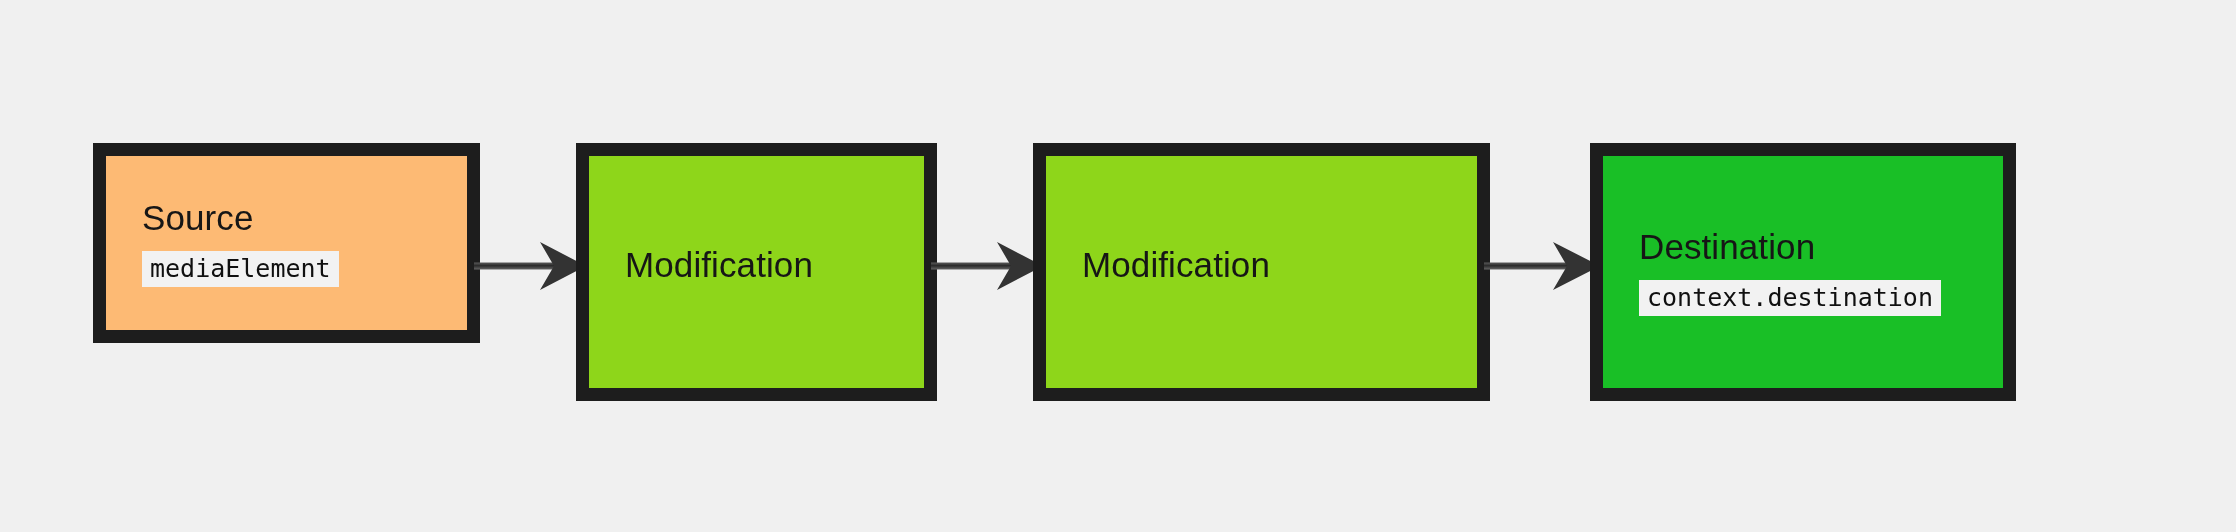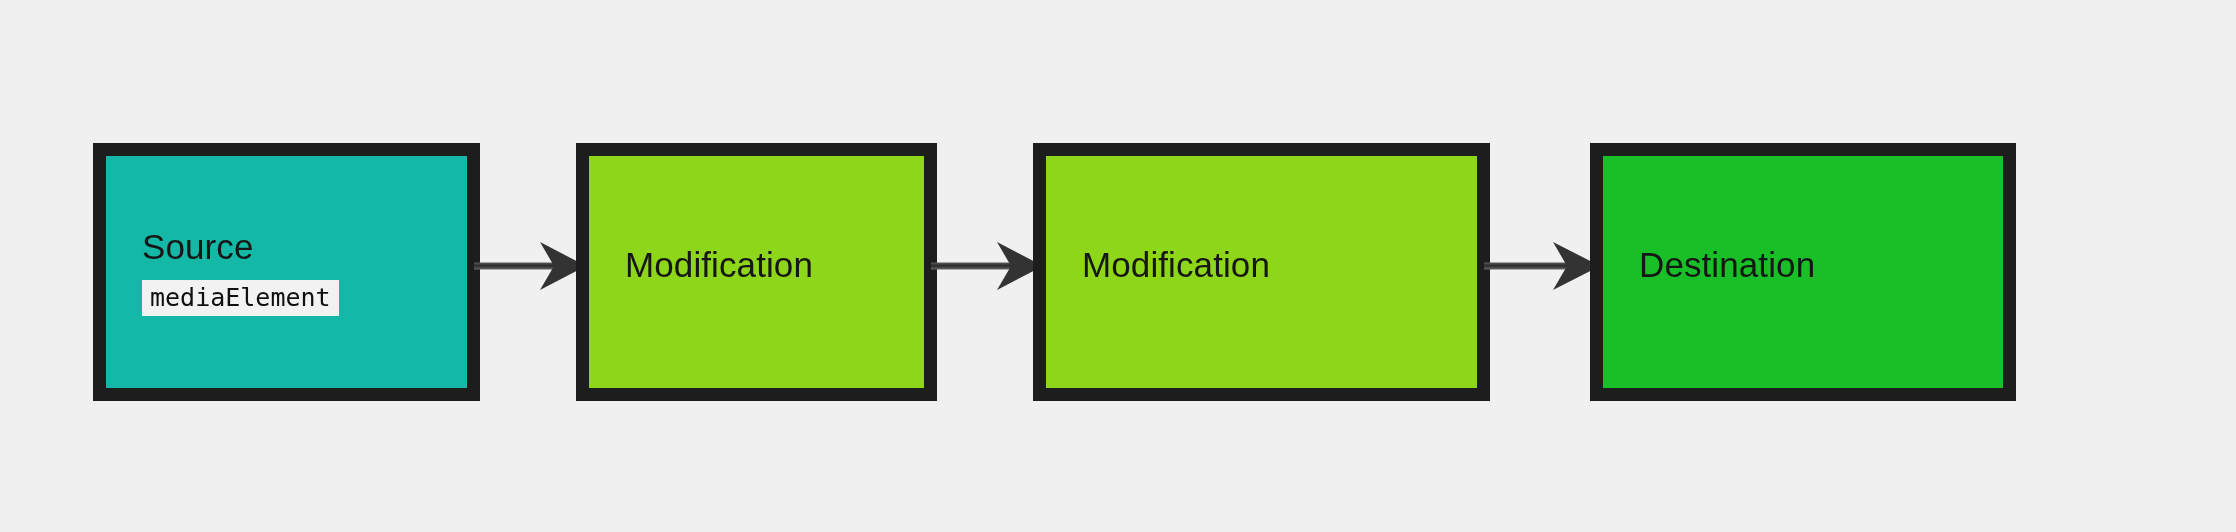--- a/index.html
+++ b/index.html
@@ -48,21 +48,21 @@
     font-size: 25px;
     line-height: 1.26;
     color: #101010;
     background: #f2f2f2;
     padding: 2px 8px 3px 8px;
     white-space: nowrap;
     letter-spacing: 0px;
   }
 
   
-  #node-source       { left: 93px;   top: 143px; width: 387px; height: 258px; background: #14b8a6; }
+  #node-source       { left: 93px;   top: 143px; width: 387px; height: 200px; background: #fdba74; }
   #node-gain         { left: 576px;  top: 143px; width: 361px; height: 258px; background: #8ed61a; }
   #node-panner       { left: 1033px; top: 143px; width: 457px; height: 258px; background: #8ed61a; }
   #node-destination  { left: 1590px; top: 143px; width: 426px; height: 258px; background: #19bf26; }
 
   .edge {
     position: absolute;
     top: 238px;
     height: 56px;
     pointer-events: none;
   }
@@ -127,15 +127,16 @@
           <stop offset="100%" stop-color="#646464"></stop>
         </linearGradient>
       </defs>
       <rect x="0" y="24.5" width="89" height="7" fill="url(#shaftGrad3)"></rect>
       <path d="M 69 4 L 116 28 L 69 52 L 83 28 Z" fill="#333333"></path>
     </svg>
   </div>
 
   <div class="node" id="node-destination">
     <div class="node-title">Destination</div>
+    <div class="node-code">context.destination</div>
   </div>
 
 </div>
 
 </body></html>

